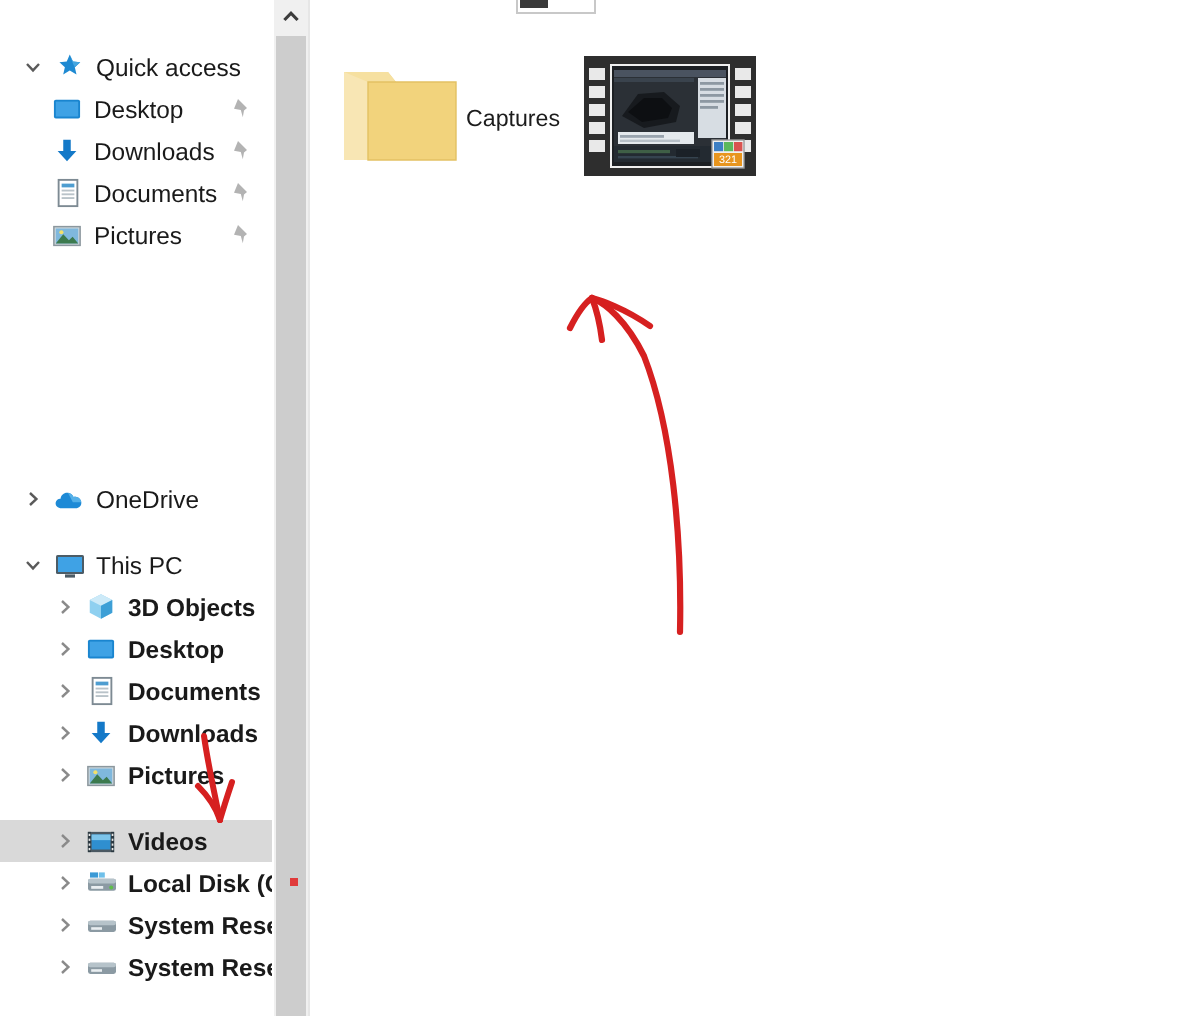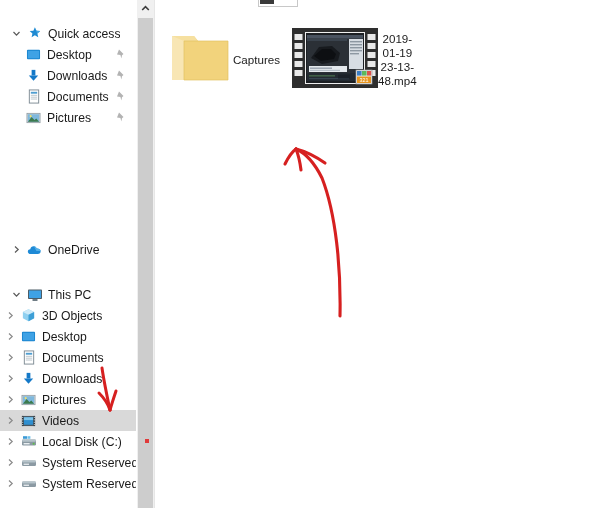--- a/index.html
+++ b/index.html
@@ -39,20 +39,21 @@
     height: 21px;
     display: flex;
     align-items: center;
     font-size: 12.2px;
     color: #1a1a1a;
     white-space: nowrap;
     position: relative;
   }
   .nav-row.selected {
     background: #d9d9d9;
+    margin-top: 12px;
   }
   .chev {
     width: 17px;
     flex: 0 0 17px;
     display: flex;
     align-items: center;
     justify-content: center;
     color: #767676;
     font-size: 8px;
     line-height: 1;
@@ -74,21 +75,21 @@
     position: absolute;
     right: 9px;
     top: 4px;
     width: 12px;
     height: 12px;
     opacity: .75;
   }
 
   .indent-0 { padding-left: 8px; }
   .indent-1 { padding-left: 24px; }
-  .indent-2 { padding-left: 2px; }
+  .indent-2 { padding-left: 24px; font-weight: bold; }
 
   
   .vscroll {
     width: 17px;
     flex: 0 0 17px;
     height: 508px;
     background: #f0f0f0;
     position: relative;
     border-left: 1px solid #ffffff;
   }
@@ -288,21 +289,21 @@
         </span>
         <span class="nav-icon">
           <svg width="16" height="13" viewBox="0 0 17 13">
             <path d="M4.2 11.4 C1.9 11.4 0.6 9.9 0.9 8.3 C1.15 6.95 2.4 6.2 3.5 6.35 C3.7 4.2 5.5 2.9 7.4 3.15 C8.9 3.35 9.9 4.3 10.35 5.4 C12.4 5.1 14.3 6.3 14.5 8.2 C14.7 10.1 13.3 11.4 11.5 11.4 Z" fill="#1e8ad6"></path>
             <path d="M7.4 3.15 C8.9 3.35 9.9 4.3 10.35 5.4 C12.4 5.1 14.3 6.3 14.5 8.2 L10 8.2 Z" fill="#54b0e8"></path>
           </svg>
         </span>
         <span class="nav-label">OneDrive</span>
       </div>
 
-      <div class="nav-row indent-0" style="margin-top:24px;">
+      <div class="nav-row indent-0" style="margin-top:12px;">
         <span class="chev">
           <svg width="9" height="9" viewBox="0 0 9 9">
               <path d="M1.5 3 L4.5 6.2 L7.5 3" stroke="#5a5a5a" stroke-width="1.2" fill="none"></path>
             </svg>
         </span>
         <span class="nav-icon">
           <svg width="16" height="14" viewBox="0 0 16 14">
             <rect x="1" y="1.5" width="14" height="9.5" rx="0.8" fill="#4c5c66"></rect>
             <rect x="2" y="2.5" width="12" height="7.5" fill="#3fa2e5"></rect>
             <rect x="5.5" y="11.2" width="5" height="1.6" fill="#4c5c66"></rect>
@@ -556,22 +557,20 @@
                 <rect x="64" y="42" width="16" height="14" fill="#f0f0f0" stroke="#9a9a9a" stroke-width="0.7"></rect>
                 <rect x="65" y="43" width="4.6" height="4.6" fill="#3d7fc4"></rect>
                 <rect x="70" y="43" width="4.6" height="4.6" fill="#5cb85c"></rect>
                 <rect x="75" y="43" width="4.2" height="4.6" fill="#d9534f"></rect>
                 <rect x="65" y="48.5" width="14" height="6.5" fill="#e8951e"></rect>
                 <text x="72" y="53.6" font-size="5.4" fill="#ffffff" text-anchor="middle" font-family="Liberation Sans, sans-serif">321</text>
               </g>
             </svg>
           </div>
         </div>
-        <div class="item-label">2019-01-19
-23-13-48.mp4</div>
       </div>
 
     </div>
   </div>
 </div>
 
 <svg class="anno" width="600" height="508" viewBox="0 0 600 508">
 
   <g>
     <path d="M340 316 C341 268, 336 214, 322 178 C313 160, 303 152, 296 149" stroke="#d62020" stroke-width="3.1" fill="none" stroke-linecap="round"></path>

